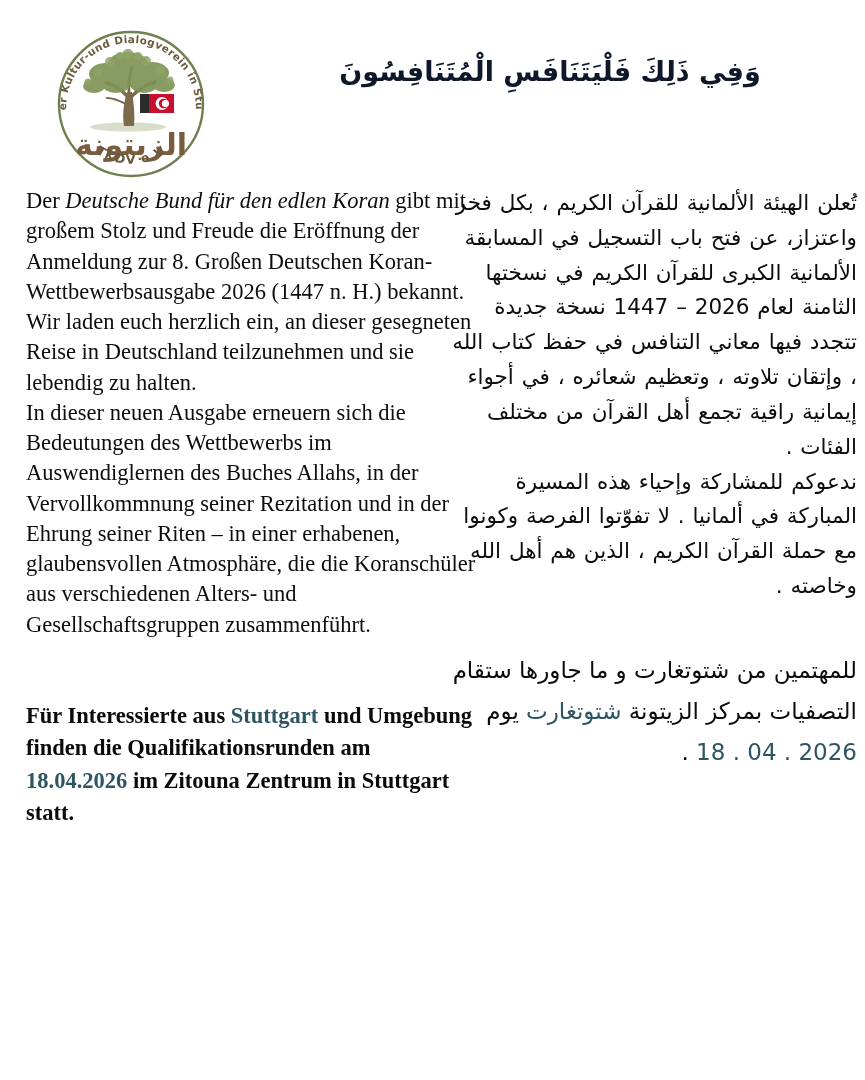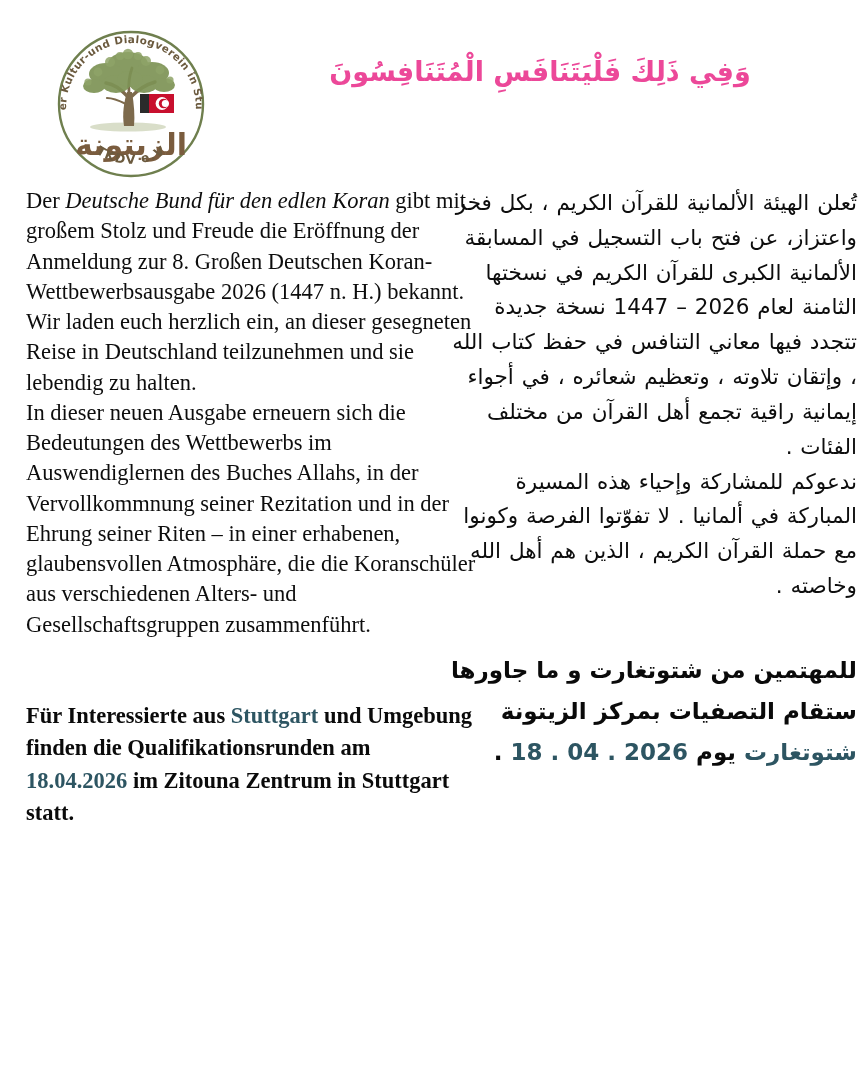--- a/index.html
+++ b/index.html
@@ -30,29 +30,29 @@
     position: absolute;
     left: 48px;
     top: 22px;
     width: 166px;
     height: 162px;
   }
   .logo svg { display: block; width: 166px; height: 162px; }
 
   .ayah {
     position: absolute;
-    left: 240px;
+    left: 250px;
     top: 52px;
     width: 600px;
     text-align: center;
     direction: rtl;
     font-family: "DejaVu Sans", "Liberation Sans", sans-serif;
     font-size: 27px;
     font-weight: 700;
-    color: #ec4899;
+    color: #0f172a;
     line-height: 1.5;
     letter-spacing: 0;
     white-space: nowrap;
   }
 
   
   .columns {
     position: absolute;
     top: 186px;
     left: 0;
@@ -107,21 +107,21 @@
     margin: 0;
     text-align: right;
     word-spacing: 1px;
   }
   .ar-body p { margin: 0; }
 
   .ar-cta {
     margin-top: 46px;
     font-family: "DejaVu Sans", "Liberation Sans", sans-serif;
     font-size: 23px;
-    font-weight: 700;
+    font-weight: 400;
     line-height: 1.78;
     color: #0a0a0a;
     direction: rtl;
   }
   .ar-cta .date-ltr {
     direction: ltr;
     unicode-bidi: embed;
     display: inline-block;
   }
 </style>

